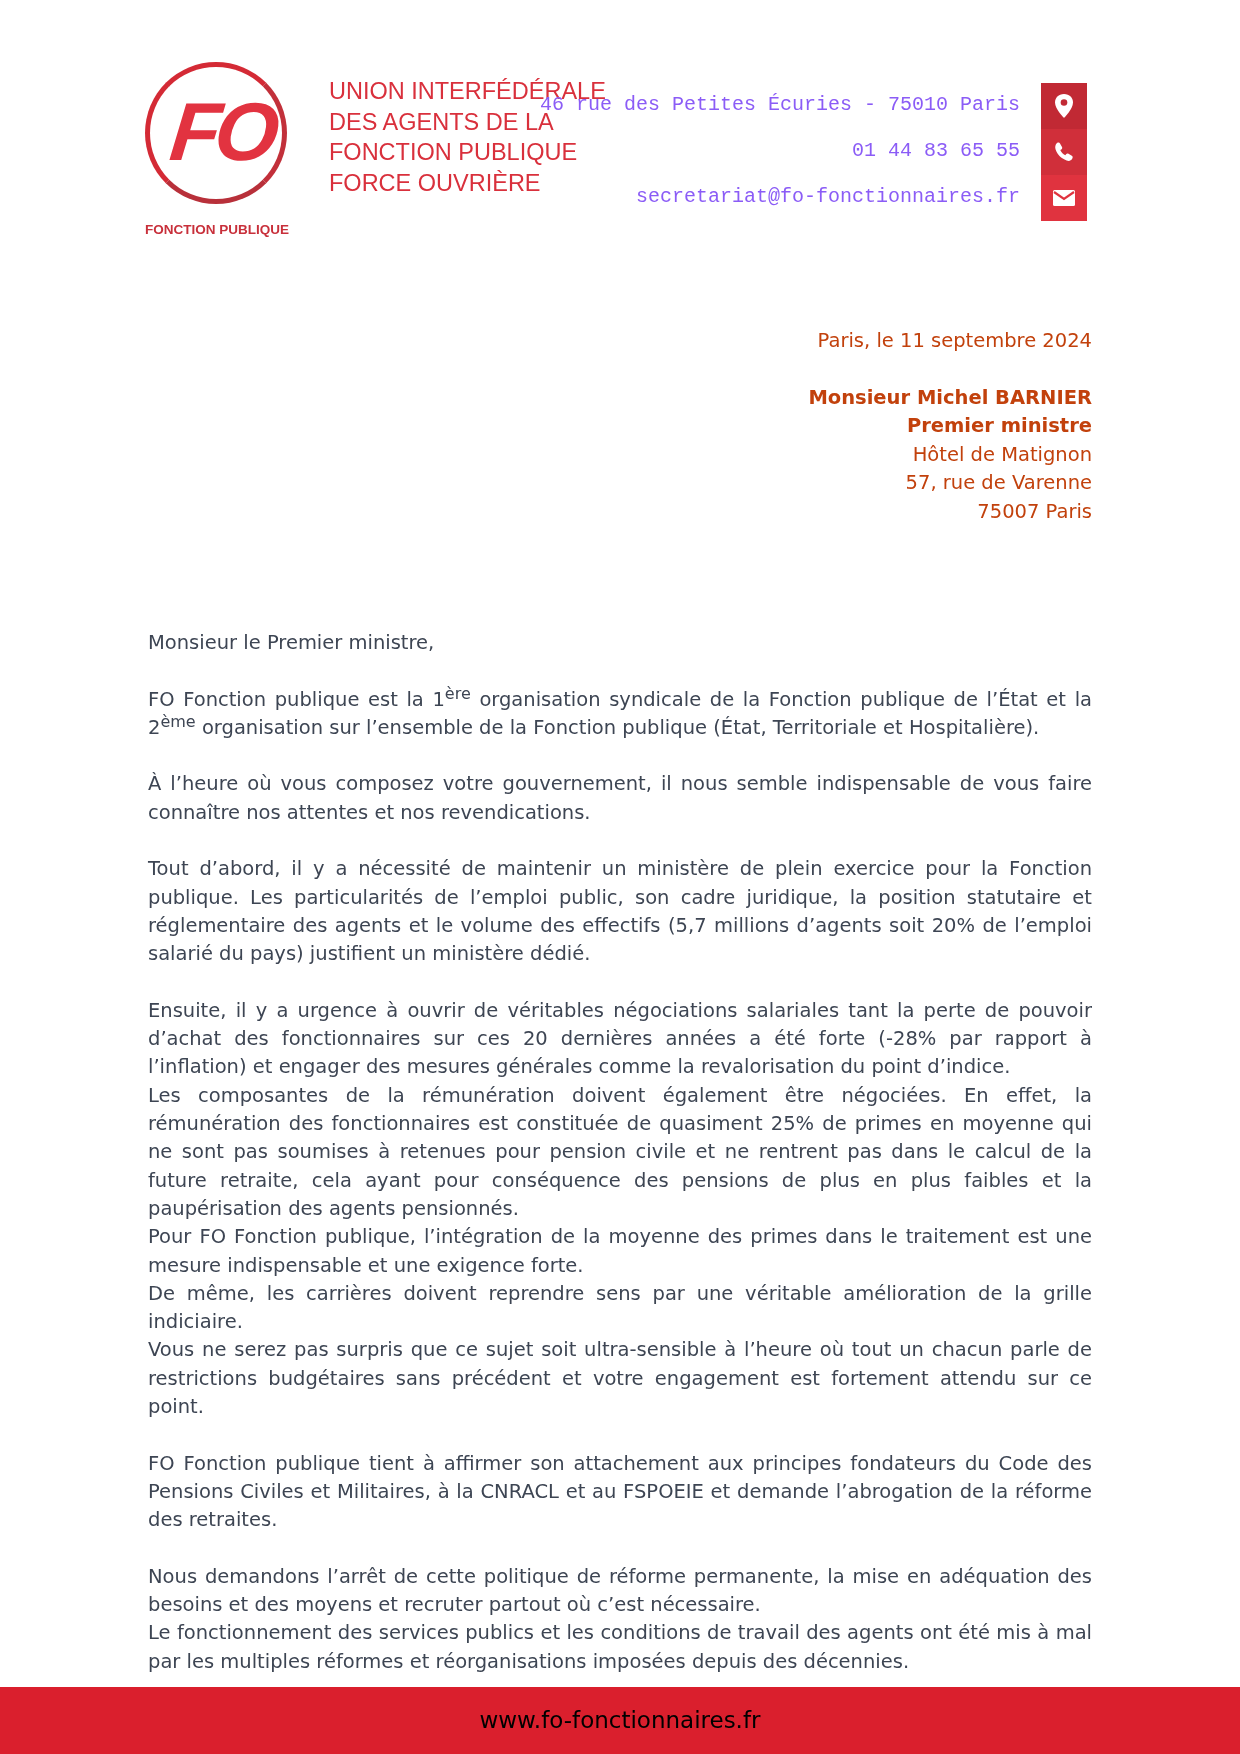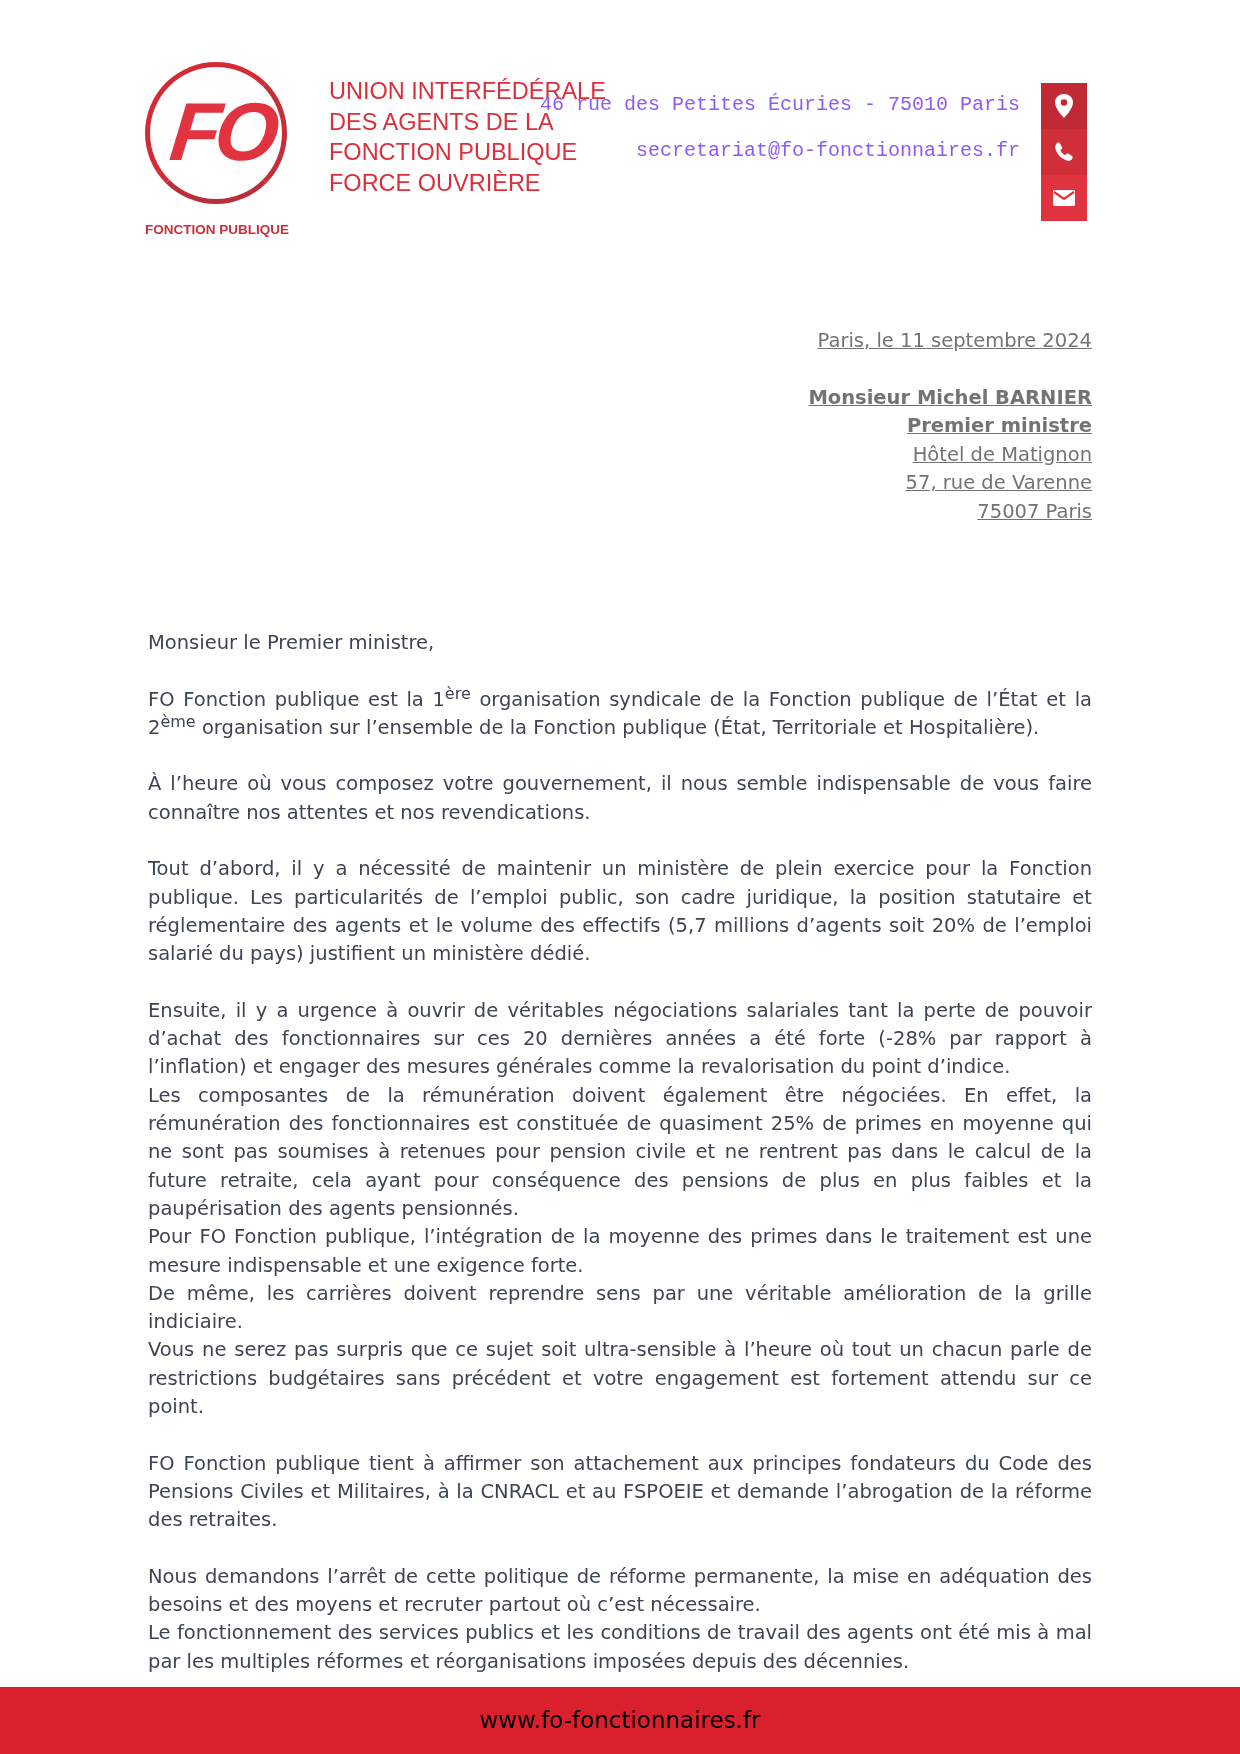--- a/index.html
+++ b/index.html
@@ -27,21 +27,21 @@
     position: absolute; left: 329px; top: 76px; font-family: "Liberation Sans", sans-serif;
     font-size: 23.5px; line-height: 30.5px; color: #d9303c; font-weight: 500;
   }
   .org-name div { white-space: nowrap; }
   .contact { position: absolute; right: 220px; top: 82px; text-align: right;
     font-family: Liberation Mono, monospace; font-size: 20px; color: #8b5cf6; }
   .contact div { height: 46px; line-height: 46px; white-space: nowrap; }
   .contact-icons { position: absolute; left: 1041px; top: 83px; width: 46px; }
   .contact-icons .ic { width: 46px; height: 46px; display: flex; align-items: center; justify-content: center; }
   .ic1 { background: #c12934; } .ic2 { background: #d02f3a; } .ic3 { background: #e0333f; }
-  .recipient { position: absolute; right: 148px; top: 327px; text-align: right; font-size: 19.5px; line-height: 28.5px; color: #737373; text-decoration: underline; }
+  .recipient { position: absolute; right: 148px; top: 327px; text-align: right; font-size: 19.5px; line-height: 28.5px; color: #c2410c; }
   .recipient .date { margin-bottom: 28px; }
   .recipient .b { font-weight: bold; }
   .body-text { position: absolute; left: 148px; top: 629px; width: 944px; font-size: 19.5px; line-height: 28.3px; color: #3d4553; }
   .body-text p { margin: 0 0 28.3px 0; text-align: justify; }
   .body-text p.tight { margin-bottom: 0; }
   sup { font-size: 16px; line-height: 0; }
   .footer {
     position: absolute; left: 0; top: 1687px; width: 1240px; height: 67px; background: #da1f2d;
     color: #000000; text-align: center; line-height: 67px; font-size: 23px;
   }
@@ -57,20 +57,21 @@
 
 <div class="org-name">
   <div>UNION INTERFÉDÉRALE</div>
   <div>DES AGENTS DE LA</div>
   <div>FONCTION PUBLIQUE</div>
   <div>FORCE OUVRIÈRE</div>
 </div>
 
 <div class="contact">
   <div>46 rue des Petites Écuries - 75010 Paris</div>
+  <div>01 44 83 65 55</div>
   <div>secretariat@fo-fonctionnaires.fr</div>
 </div>
 
 <div class="contact-icons">
   <div class="ic ic1">
     <svg width="22" height="26" viewBox="0 0 22 26">
         <path d="M11 1C5.5 1 2 5 2 9.5 2 16 11 25 11 25s9-9 9-15.5C20 5 16.5 1 11 1z" fill="#fff"></path>
         <circle cx="11" cy="9.5" r="3.3" fill="#c12934"></circle>
       </svg>
   </div>

